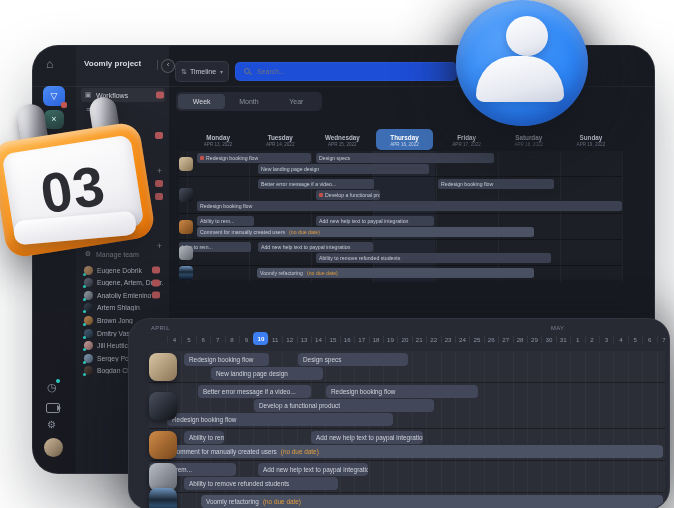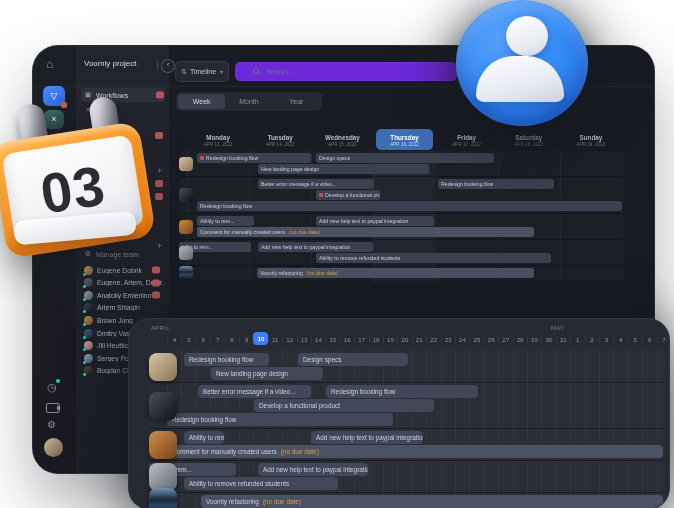--- a/index.html
+++ b/index.html
@@ -23,21 +23,21 @@
   .x-i{left:11px;top:64px;width:20px;height:19px;border-radius:6px;
        background:linear-gradient(145deg,#3e6f68,#273f3d);color:#d7f3ee;font-size:9px;line-height:19px;}
   .clock-i{left:14px;top:335px;font-size:11px;}
   .clock-dot{position:absolute;right:-3px;top:-2px;width:4px;height:4px;border-radius:50%;background:#2bc8bd;}
   .cam-i{left:13px;top:357px;width:12px;height:8px;border:1px solid #868b97;border-radius:2px;}
   .cam-i::after{content:'';position:absolute;right:-5px;top:1px;border:3px solid transparent;border-left:4px solid #868b97;}
   .gear-i{left:14px;top:373px;font-size:10px;}
   .rail-av{left:11px;top:392px;width:19px;height:19px;border-radius:50%;
            background:linear-gradient(135deg,#cdb79a,#6f5f49);}
   
-  .proj{position:absolute;left:8px;top:13px;font-size:8px;font-weight:400;color:#d6d9e1;}
+  .proj{position:absolute;left:8px;top:13px;font-size:8px;font-weight:700;color:#d6d9e1;}
   .vbar{position:absolute;left:81px;top:14px;width:1px;height:10px;background:rgba(255,255,255,.16);}
   .collapse{position:absolute;left:85px;top:13px;width:12px;height:12px;border-radius:50%;
             border:1px solid rgba(255,255,255,.22);color:#aab0bd;font-size:8px;line-height:10px;text-align:center;z-index:6;background:#23252e;}
   .s-item{position:absolute;left:5px;right:4px;height:14px;display:flex;align-items:center;gap:4px;
           padding:0 3px;border-radius:3px;font-size:7px;color:#8d92a0;}
   .s-item.active{background:rgba(255,255,255,.06);color:#c9cdd7;}
   .s-ic{font-size:7px;width:8px;text-align:center;color:#9298a6;}
   .s-badge{position:absolute;right:6px;top:50%;transform:translateY(-50%);width:8px;height:7px;border-radius:2px;background:#b4575a;}
   .s-plus{position:absolute;right:7px;color:#7a7f8b;font-size:9px;line-height:8px;}
   .mt-row{position:absolute;left:5px;top:204px;display:flex;gap:4px;align-items:center;font-size:7px;color:#878c9a;padding:0 3px;}
@@ -49,22 +49,22 @@
   .mv-2{background:linear-gradient(135deg,#9aa3ad,#4a4f58)}.mv-3{background:linear-gradient(135deg,#3b4856,#11161d)}
   .mv-4{background:linear-gradient(135deg,#b98a5a,#6e4a24)}.mv-5{background:linear-gradient(135deg,#4a6277,#1d2b38)}
   .mv-6{background:linear-gradient(135deg,#c9a3a0,#7d5a58)}.mv-7{background:linear-gradient(135deg,#8aa0b5,#44586b)}
   .mv-8{background:linear-gradient(135deg,#5a4a42,#241d19)}
   
   .view-pill{position:absolute;left:6px;top:15px;width:54px;height:21px;border-radius:5px;background:#262934;
              border:1px solid rgba(255,255,255,.07);display:flex;align-items:center;gap:3px;padding:0 5px;box-sizing:border-box;}
   .vp-ic{font-size:7px;color:#9298a6;}
   .vp-tx{font-size:7px;color:#c6cad4;}
   .vp-ch{font-size:6px;color:#848a98;margin-left:auto;}
-  .search{position:absolute;left:66px;top:16px;width:222px;height:19px;border-radius:5px;background:#6d28d9;
-          border:1px solid rgba(255,255,255,.05);display:flex;align-items:center;gap:4px;padding:0 17px;box-sizing:border-box;}
+  .search{position:absolute;left:66px;top:16px;width:222px;height:19px;border-radius:5px;background:#1d4ed8;
+          border:1px solid rgba(255,255,255,.05);display:flex;align-items:center;gap:4px;padding:0 8px;box-sizing:border-box;}
   .mag{position:relative;width:7px;height:7px;flex:0 0 auto;}
   .mag::before{content:'';position:absolute;left:0;top:0;width:4px;height:4px;border:1px solid #6d7280;border-radius:50%;}
   .mag::after{content:'';position:absolute;left:5px;top:5px;width:3px;height:1px;background:#6d7280;transform:rotate(45deg);}
   .search input{flex:1;background:transparent;border:0;outline:0;font-size:7px;color:#aab0bd;font-family:"Liberation Sans",sans-serif;}
   .search input::placeholder{color:#6d7280;}
   .tabs{position:absolute;left:7px;top:46px;width:146px;height:19px;border-radius:5px;background:#262934;
         display:flex;align-items:center;padding:2px;box-sizing:border-box;}
   .tab{flex:1;text-align:center;font-size:7px;color:#8a8f9c;line-height:15px;border-radius:4px;}
   .tab.on{background:#3a3f4d;color:#d6dae2;}
   .range-title{position:absolute;left:118px;top:48px;width:200px;text-align:center;font-size:10px;font-weight:700;color:#c5c9d4;}

